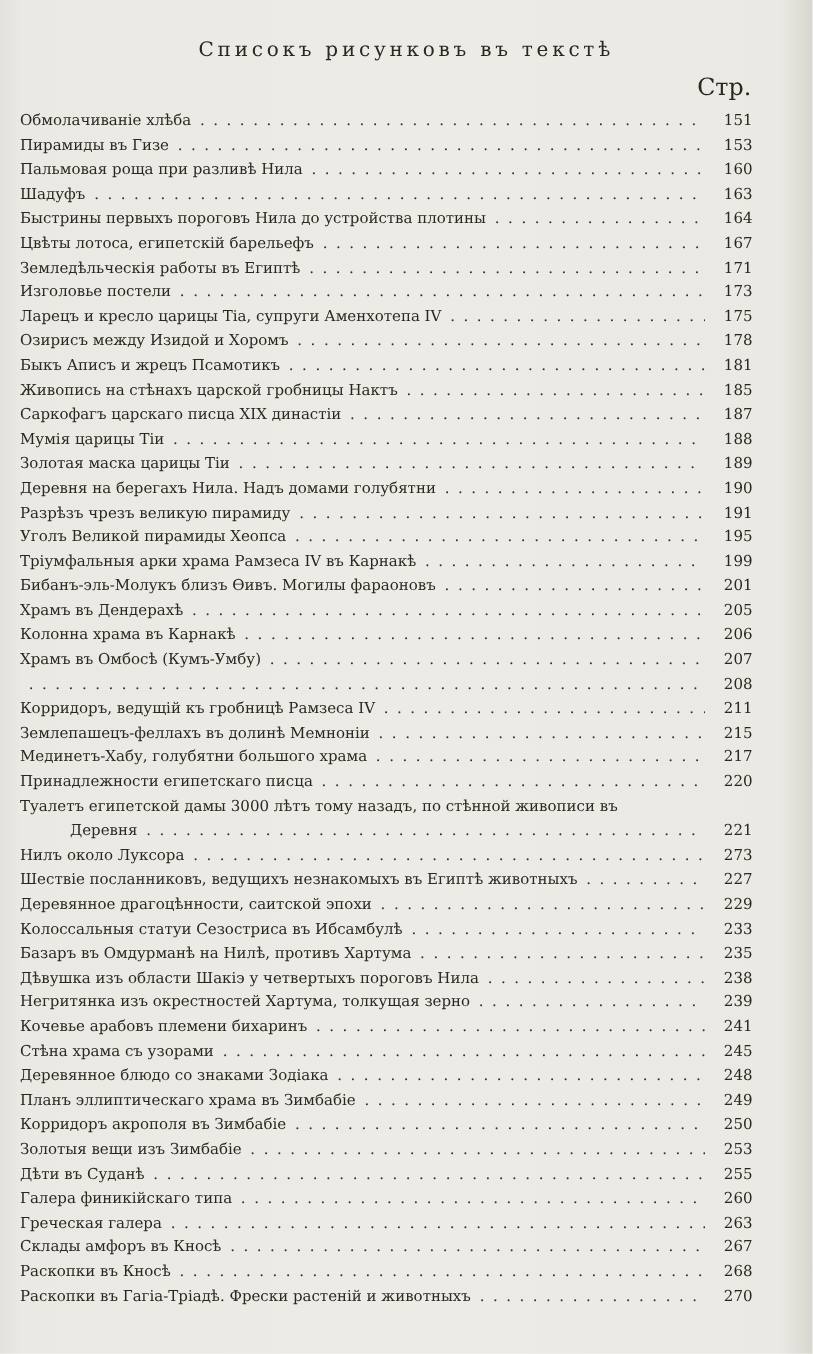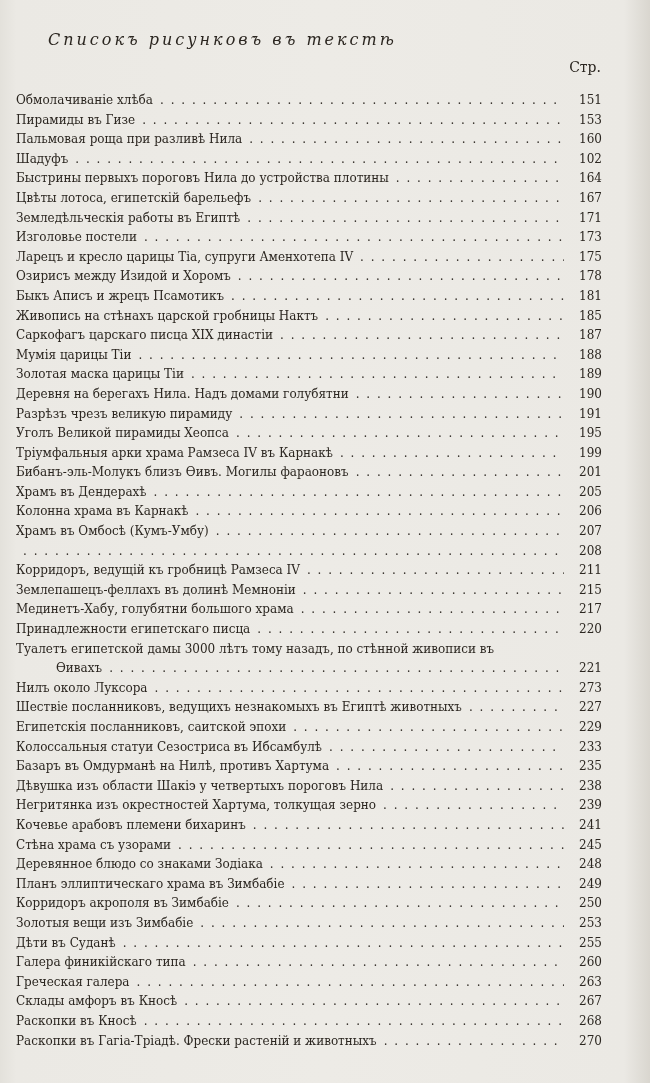--- a/index.html
+++ b/index.html
@@ -10,33 +10,32 @@
     overflow: hidden;
     background: linear-gradient(90deg, #e3e1db 0%, #ebe9e4 2.5%, #edebe6 50%, #ebe9e4 96%, #d9d6cf 100%);
     font-family: "DejaVu Serif", "Liberation Serif", serif;
     color: #2b2620;
   }
   .page {
     padding: 30px 48px 16px 16px;
     height: 100%;
   }
   .title {
-    text-align: left;
+    text-align: center;
     font-size: 16px;
     font-weight: normal;
     letter-spacing: 3px;
     margin-bottom: 10px;
     margin-left: 32px; 
     white-space: nowrap;
-    font-style: italic;
   }
   .col-header {
     text-align: right;
-    font-size: 14px;
-    margin-bottom: 16px;
+    font-size: 19px;
+    margin-bottom: 6px;
     padding-right: 1px;
   }
   #entries-list { width: 100%; }
   .row {
     display: flex;
     align-items: baseline;
     line-height: 19.6px;
     height: 19.6px;
     font-size: 12px;
     white-space: nowrap;
@@ -77,21 +76,21 @@
         <span class="pagenum">153</span>
       </div>
       <div class="row">
         <span class="entry-text">Пальмовая роща при разливѣ Нила</span>
         <span class="dots"></span>
         <span class="pagenum">160</span>
       </div>
       <div class="row">
         <span class="entry-text">Шадуфъ</span>
         <span class="dots"></span>
-        <span class="pagenum">102</span>
+        <span class="pagenum">163</span>
       </div>
       <div class="row">
         <span class="entry-text">Быстрины первыхъ пороговъ Нила до устройства плотины</span>
         <span class="dots"></span>
         <span class="pagenum">164</span>
       </div>
       <div class="row">
         <span class="entry-text">Цвѣты лотоса, египетскій барельефъ</span>
         <span class="dots"></span>
         <span class="pagenum">167</span>
@@ -202,36 +201,36 @@
       </div>
       <div class="row">
         <span class="entry-text">Принадлежности египетскаго писца</span>
         <span class="dots"></span>
         <span class="pagenum">220</span>
       </div>
       <div class="row">
         <span class="entry-text">Туалетъ египетской дамы 3000 лѣтъ тому назадъ, по стѣнной живописи въ</span>
       </div>
       <div class="row cont">
-        <span class="entry-text">Ѳивахъ</span>
+        <span class="entry-text">Деревня</span>
         <span class="dots"></span>
         <span class="pagenum">221</span>
       </div>
       <div class="row">
         <span class="entry-text">Нилъ около Луксора</span>
         <span class="dots"></span>
         <span class="pagenum">273</span>
       </div>
       <div class="row">
         <span class="entry-text">Шествіе посланниковъ, ведущихъ незнакомыхъ въ Египтѣ животныхъ</span>
         <span class="dots"></span>
         <span class="pagenum">227</span>
       </div>
       <div class="row">
-        <span class="entry-text">Египетскія посланниковъ, саитской эпохи</span>
+        <span class="entry-text">Деревянное драгоцѣнности, саитской эпохи</span>
         <span class="dots"></span>
         <span class="pagenum">229</span>
       </div>
       <div class="row">
         <span class="entry-text">Колоссальныя статуи Сезостриса въ Ибсамбулѣ</span>
         <span class="dots"></span>
         <span class="pagenum">233</span>
       </div>
       <div class="row">
         <span class="entry-text">Базаръ въ Омдурманѣ на Нилѣ, противъ Хартума</span>

